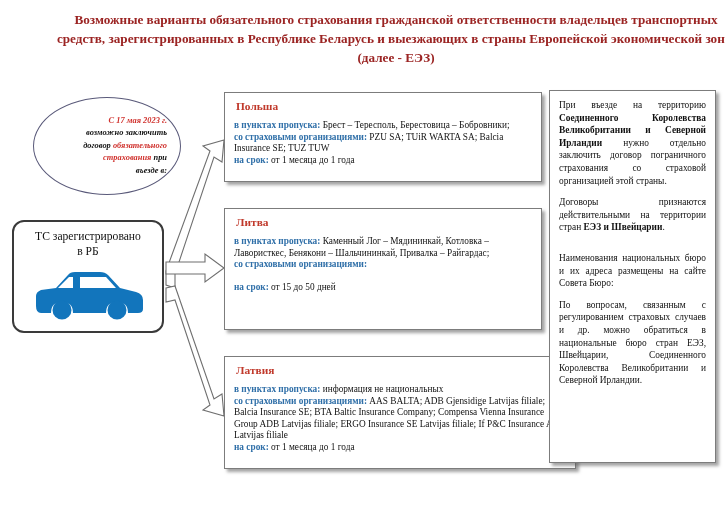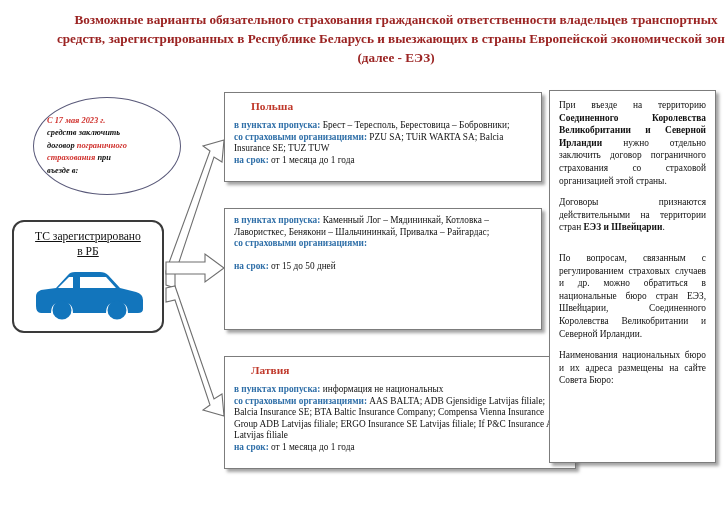--- a/index.html
+++ b/index.html
@@ -29,54 +29,54 @@
     position:absolute;left:33px;top:97px;width:148px;height:98px;
     border:1px solid #5a5a7a;
     border-radius:50%;
     background:#ffffff;
     box-sizing:border-box;
     display:flex;align-items:center;justify-content:center;
   }
   .ellipse-txt{
     font-style:italic;font-weight:bold;
     font-size:8.4px;line-height:12.6px;
-    text-align:left;color:#111;
+    text-align:right;color:#111;
     width:120px;
   }
   .ellipse-txt .red{color:#d0312d;}
 
   
   .carbox{
     position:absolute;left:12px;top:220px;width:152px;height:113px;
     border:2px solid #3a3a3a;
     border-radius:12px;
     background:#fff;
     box-sizing:border-box;
   }
   .carbox-label{
     text-align:center;font-size:11.6px;line-height:15px;
-    color:#111;padding-top:7px;text-decoration:underline;
+    color:#111;padding-top:7px;
   }
   .car-svg{position:absolute;left:14px;top:44px;}
 
   
   .arrows{position:absolute;left:0;top:0;width:725px;height:514px;pointer-events:none;}
 
   
   .cbox{
     position:absolute;
     background:#ffffff;
     border:1px solid #7c7c7c;
     box-sizing:border-box;
     box-shadow:3px 3px 3px rgba(90,90,90,.55);
     padding:6px 8px 6px 9px;
   }
   .cbox-title{
     color:#c0392b;font-weight:bold;font-size:11.4px;
-    margin:1px 0 8px 17px;
+    margin:1px 0 8px 2px;
   }
   .cbox-body{font-size:9.3px;line-height:11.6px;color:#111;}
   .lbl{color:#2f6fa8;font-weight:bold;}
 
   #box-poland{left:224px;top:92px;width:318px;height:90px;}
   #box-lithuania{left:224px;top:208px;width:318px;height:122px;}
   #box-latvia{left:224px;top:356px;width:352px;height:113px;}
 
   
   .notes{
@@ -100,22 +100,22 @@
 </head>
 <body>
 
 <div id="canvas">
 
   <div class="title">Возможные варианты обязательного страхования гражданской ответственности владельцев транспортных средств, зарегистрированных в Республике Беларусь и выезжающих в страны Европейской экономической зоны (далее - ЕЭЗ)</div>
 
   <div class="ellipse">
     <div class="ellipse-txt">
       <span class="red">С 17 мая 2023 г.</span><br>
-      <span>средств заключить</span><br>
-      <span>договор </span><span class="red">пограничного</span><br>
+      <span>возможно заключить</span><br>
+      <span>договор </span><span class="red">обязательного</span><br>
       <span class="red">страхования</span><span> при</span><br>
       <span>въезде в:</span>
     </div>
   </div>
 
   <svg class="arrows" width="725" height="514" viewBox="0 0 725 514">
 
     <polygon points="166,285 166,271 210,151 203,146 224,140 222,162 214,157 175,274 175,288" fill="#ffffff" stroke="#6f6f6f" stroke-width="1.1"></polygon>
 
     <polygon points="166,262 205,262 205,254 224,268 205,282 205,274 166,274" fill="#ffffff" stroke="#6f6f6f" stroke-width="1.1"></polygon>
@@ -140,20 +140,21 @@
   <div class="cbox" id="box-poland">
     <div class="cbox-title">Польша</div>
     <div class="cbox-body">
       <span class="lbl">в пунктах пропуска:</span><span> Брест – Тересполь, Берестовица – Бобровники;</span><br>
       <span class="lbl">со страховыми организациями:</span><span> PZU SA; TUiR WARTA SA; Balcia Insurance SE; TUZ TUW</span><br>
       <span class="lbl">на срок:</span><span> от 1 месяца до 1 года</span>
     </div>
   </div>
 
   <div class="cbox" id="box-lithuania">
+    <div class="cbox-title">Литва</div>
     <div class="cbox-body">
       <span class="lbl">в пунктах пропуска:</span><span> Каменный Лог – Мядининкай, Котловка – Лавористкес, Бенякони – Шальчининкай, Привалка – Райгардас;</span><br>
       <span class="lbl">со страховыми организациями:</span><br>
       <br>
       <span class="lbl">на срок:</span><span> от 15 до 50 дней</span>
     </div>
   </div>
 
   <div class="cbox" id="box-latvia">
     <div class="cbox-title">Латвия</div>
@@ -161,17 +162,17 @@
       <span class="lbl">в пунктах пропуска:</span><span> информация не национальных</span><br>
       <span class="lbl">со страховыми организациями:</span><span> AAS BALTA; ADB Gjensidige Latvijas filiale; Balcia Insurance SE; BTA Baltic Insurance Company; Compensa Vienna Insurance Group ADB Latvijas filiale; ERGO Insurance SE Latvijas filiale; If P&amp;C Insurance AS Latvijas filiale</span><br>
       <span class="lbl">на срок:</span><span> от 1 месяца до 1 года</span>
     </div>
   </div>
 
   <div class="notes">
     <p><span>При въезде на территорию </span><b>Соединенного Королевства Великобритании и Северной Ирландии</b><span> нужно отдельно заключить договор пограничного страхования со страховой организацией этой страны.</span></p>
     <p><span>Договоры признаются действительными на территории стран </span><b>ЕЭЗ и Швейцарии</b><span>.</span></p>
     <div class="spacer"></div>
+    <p>Наименования национальных бюро и их адреса размещены на сайте Совета Бюро:</p>
     <p>По вопросам, связанным с регулированием страховых случаев и др. можно обратиться в национальные бюро стран ЕЭЗ, Швейцарии, Соединенного Королевства Великобритании и Северной Ирландии.</p>
-    <p>Наименования национальных бюро и их адреса размещены на сайте Совета Бюро:</p>
   </div>
 
 </div>
 
 </body></html>

